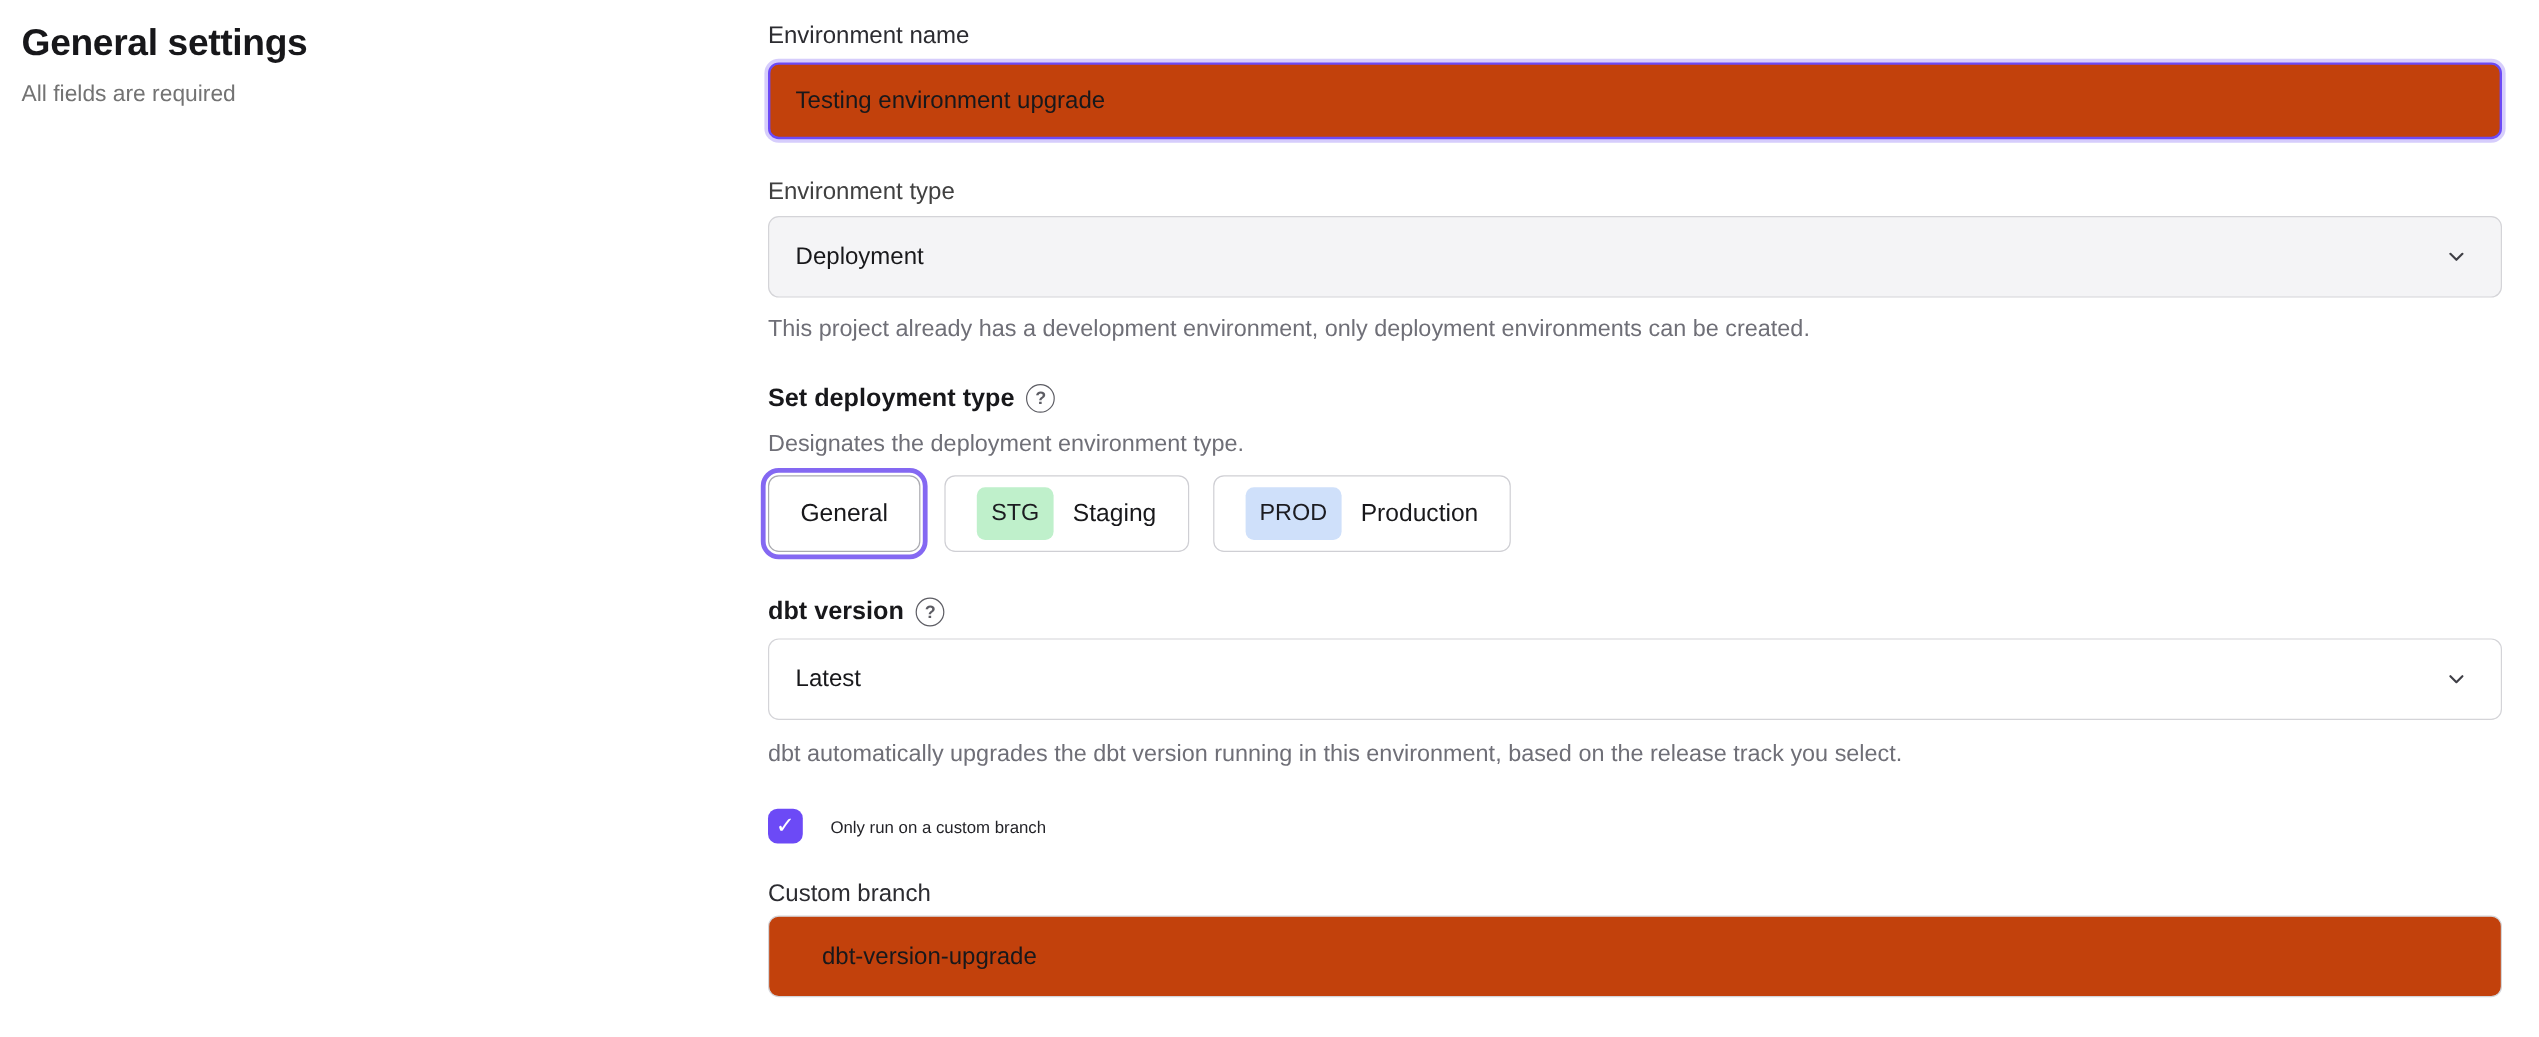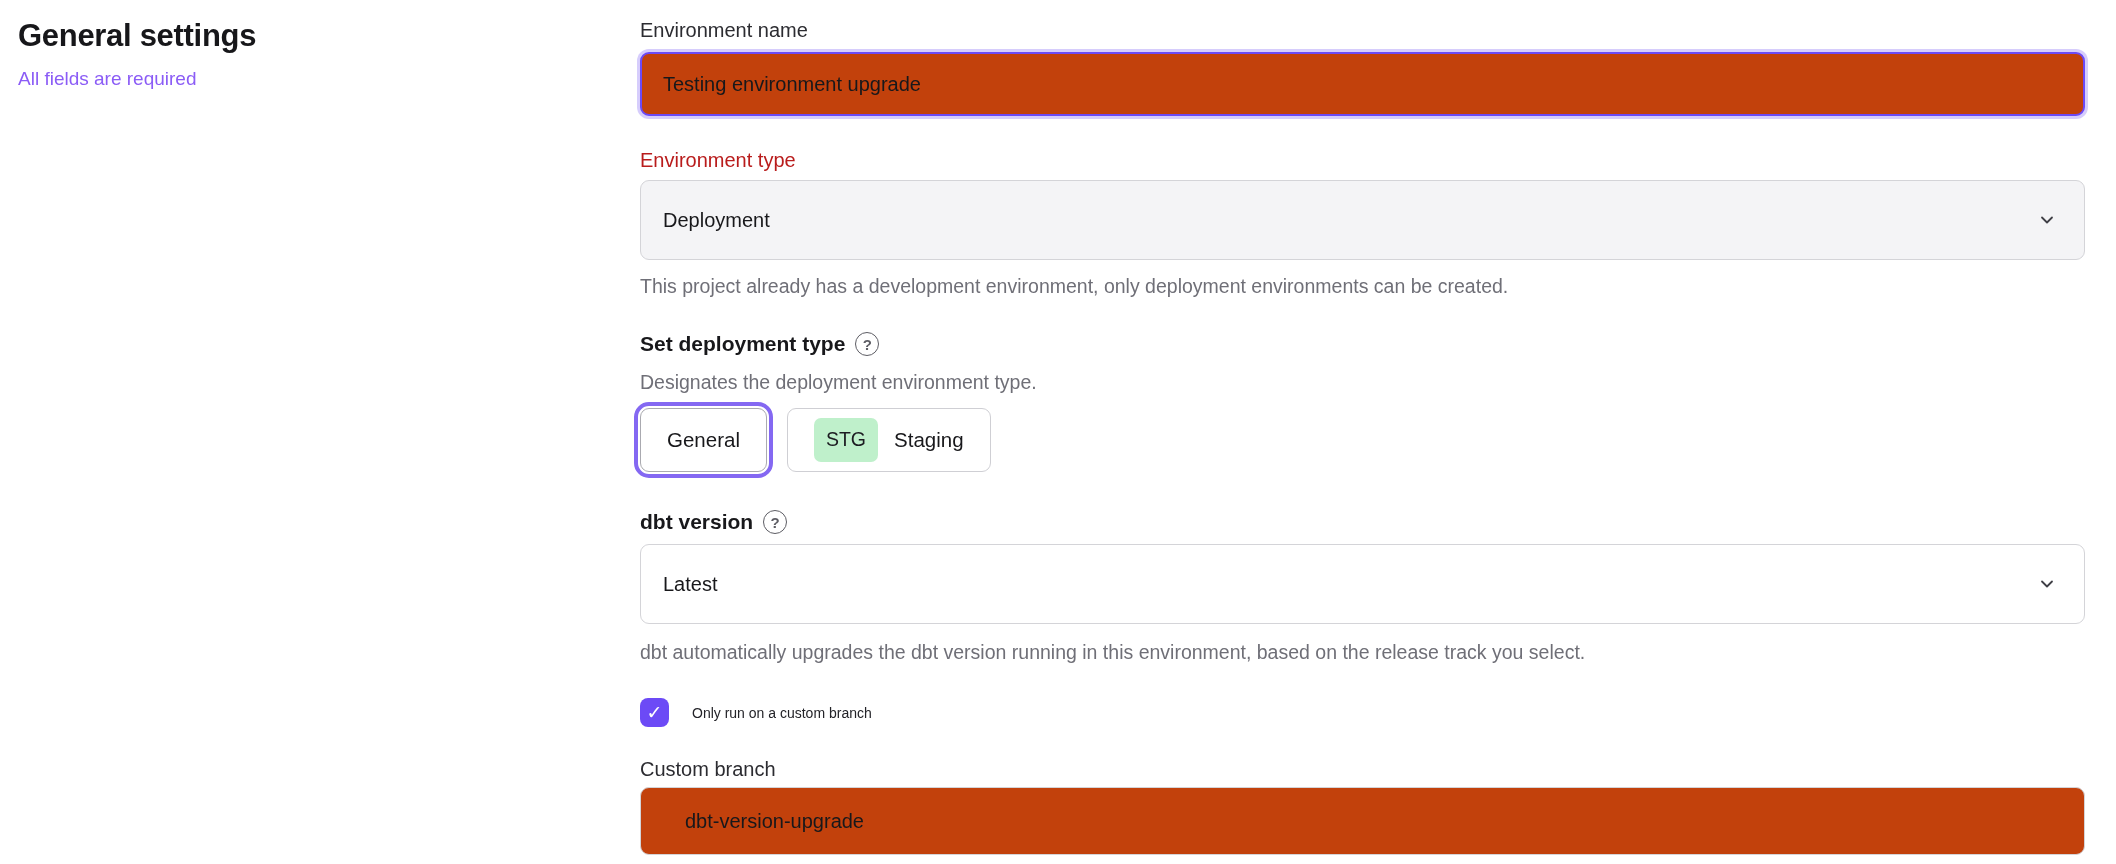--- a/index.html
+++ b/index.html
@@ -17,35 +17,35 @@
     font-size: 31px;
     font-weight: 700;
     color: #17171a;
     letter-spacing: -0.3px;
     margin-top: 6px;
     line-height: 1.3;
   }
   .intro .subtitle {
     margin-top: 12px;
     font-size: 19px;
-    color: #8b5cf6;
+    color: #737373;
   }
 
   
   .form { width: 1445px; flex: 0 0 auto; }
 
   .field-label {
     display: block;
     font-size: 20px;
     font-weight: 500;
     color: #2c2c31;
     line-height: 28px;
   }
   .field-label.first { margin-top: 6px; }
-  .field-label.disabled { color: #b91c1c; margin-top: 30px; }
+  .field-label.disabled { color: #404040; margin-top: 30px; }
   .section-label {
     display: flex;
     align-items: center;
     gap: 10px;
     font-size: 21px;
     font-weight: 700;
     color: #18181b;
     line-height: 28px;
   }
   .section-label.mt { margin-top: 30px; }
@@ -80,21 +80,21 @@
   }
   .text-input.focused {
     border: 2px solid #6C4AF6;
     box-shadow: 0 0 0 3px rgba(108, 74, 246, 0.28);
     padding: 0 21px;
   }
   .text-input.last { margin-top: 4px; height: 68px; padding-left: 44px; }
 
   .select {
     position: relative;
-    height: 80px;
+    height: 68px;
     margin-top: 6px;
     border: 1px solid #d4d4d8;
     border-radius: 9px;
     background: #ffffff;
     display: flex;
     align-items: center;
     padding: 0 22px;
     font-size: 20px;
     color: #18181b;
     cursor: pointer;
@@ -221,20 +221,24 @@
     <div class="helper tight">Designates the deployment environment type.</div>
 
     <div class="btn-row">
       <button class="type-btn selected">
         <span>General</span>
       </button>
       <button class="type-btn">
         <span class="badge" style="background: rgb(191, 240, 203);">STG</span>
         <span>Staging</span>
       </button>
+      <button class="type-btn">
+        <span class="badge" style="background: rgb(207, 224, 250);">PROD</span>
+        <span>Production</span>
+      </button>
     </div>
 
     
     <div class="section-label mt2">
       <span>dbt version</span>
       <span class="help-icon">?</span>
     </div>
     <div class="select mt8">
       <span>Latest</span>
       <span class="chevron">

